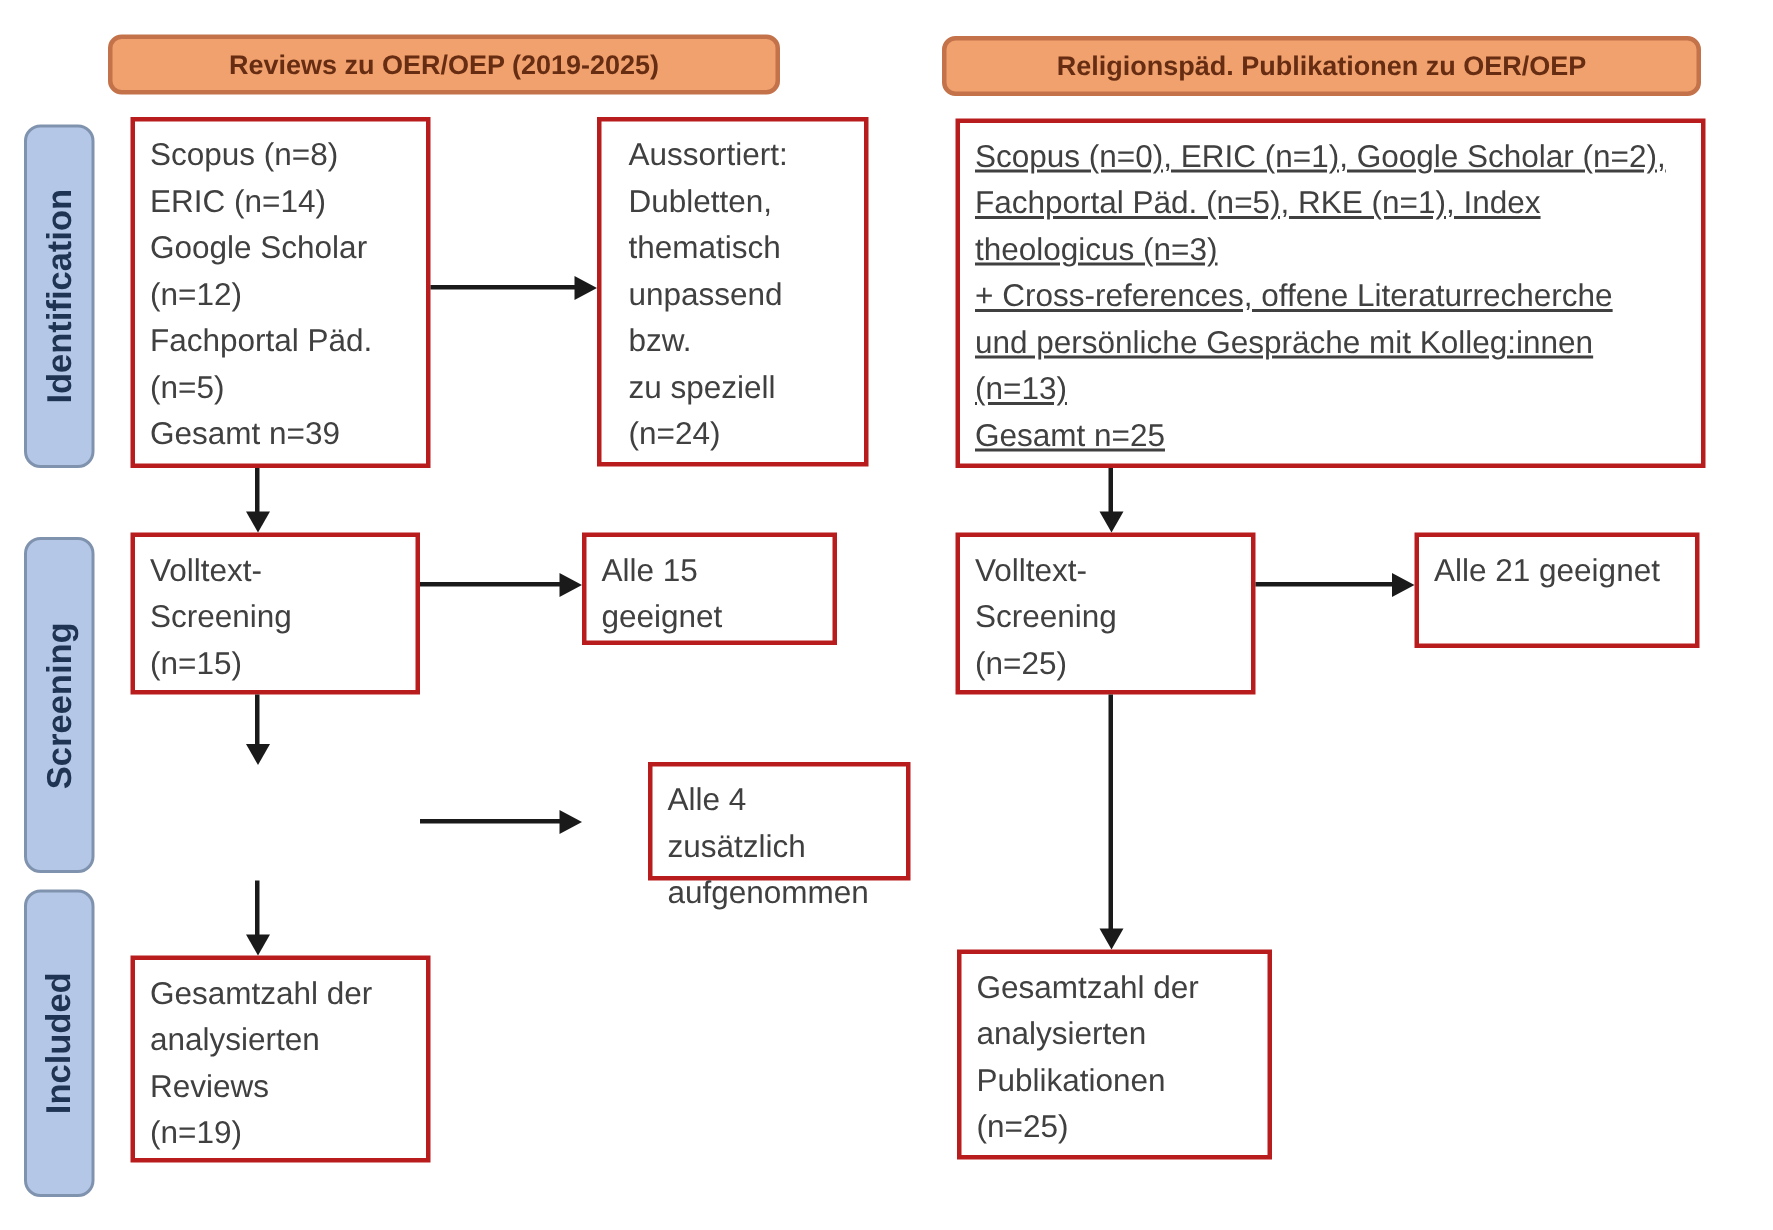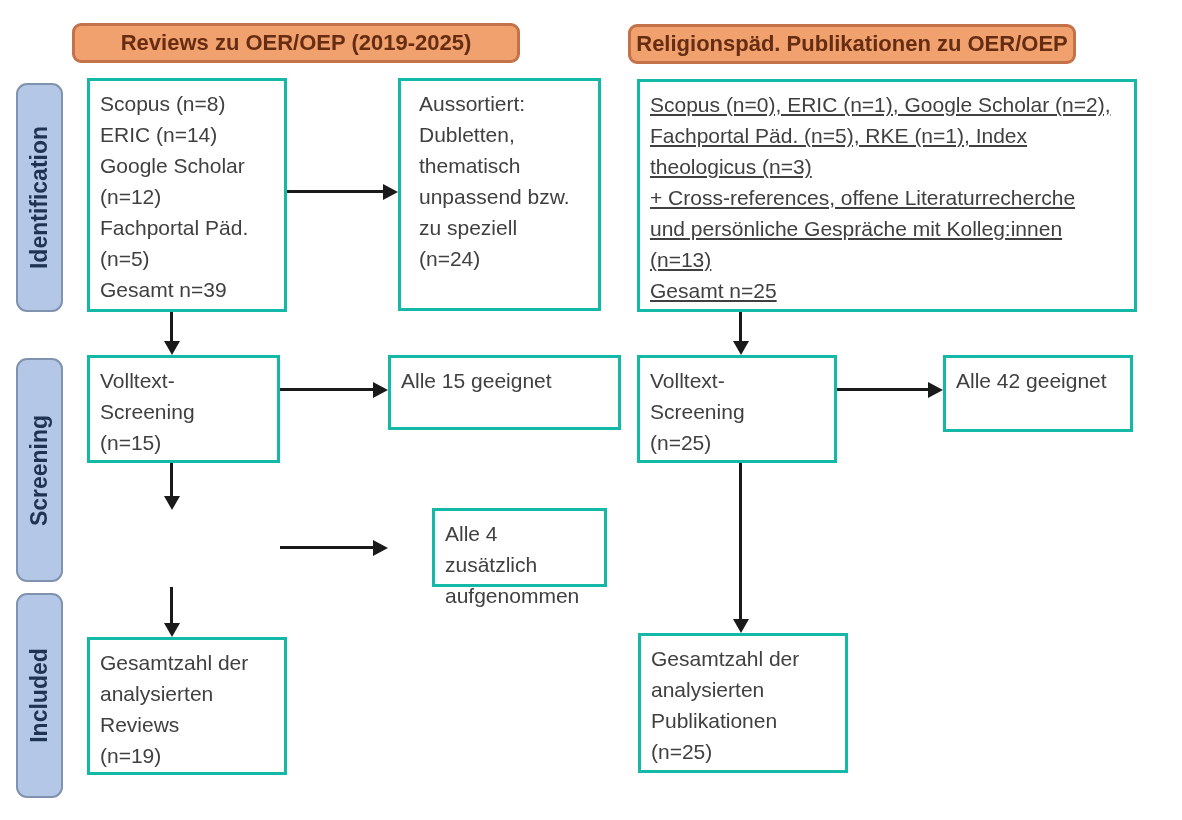--- a/index.html
+++ b/index.html
@@ -15,21 +15,21 @@
     background: #ffffff;
     overflow: hidden;
   }
   
   .col-header {
     position: absolute;
     background: #F0A16E;
     border: 3px solid #C4724A;
     border-radius: 9px;
     color: #662D13;
-    font-size: 22px;
+    font-size: 18px;
     font-weight: bold;
     display: flex;
     align-items: center;
     justify-content: center;
     box-sizing: border-box;
     text-align: center;
   }
   
   .stage-label {
     position: absolute;
@@ -45,21 +45,21 @@
     transform: rotate(-90deg);
     white-space: nowrap;
     color: #1F3352;
     font-size: 23px;
     font-weight: bold;
   }
   
   .box {
     position: absolute;
     background: #ffffff;
-    border: 3px solid #14b8a6;
+    border: 3px solid #b91c1c;
     box-sizing: border-box;
     color: #404040;
     font-size: 21px;
     line-height: 31px;
     padding: 7px 10px;
     white-space: pre-line;
   }
   .box.pad-left { padding-left: 18px; }
   
   .hline {
@@ -88,21 +88,21 @@
   }
 </style>
 </head>
 <body>
 
 <div class="canvas">
 
   <div class="col-header" style="left:72px; top:23px; width:448px; height:40px;">
     <span>Reviews zu OER/OEP (2019-2025)</span>
   </div>
-  <div class="col-header" style="left:628px; top:24px; width:448px; height:40px;">
+  <div class="col-header" style="left:628px; top:24px; width:506px; height:40px;">
     <span>Religionspäd. Publikationen zu OER/OEP</span>
   </div>
 
   <div class="stage-label" style="left:16px; top:83px; width:47px; height:229px;">
     <span class="rot">Identification</span>
   </div>
   <div class="stage-label" style="left:16px; top:358px; width:47px; height:224px;">
     <span class="rot">Screening</span>
   </div>
   <div class="stage-label" style="left:16px; top:593px; width:47px; height:205px;">
@@ -110,32 +110,32 @@
   </div>
 
   <div class="box" style="left:87px; top:78px; width:200px; height:234px;">Scopus (n=8)
 ERIC (n=14)
 Google Scholar
 (n=12)
 Fachportal Päd.
 (n=5)
 Gesamt n=39</div>
 
-  <div class="box pad-left" style="left:398px; top:78px; width:203px; height:233px;">Aussortiert:
+  <div class="box pad-left" style="left:398px; top:78px; width:181px; height:233px;">Aussortiert:
 Dubletten,
 thematisch
 unpassend bzw.
 zu speziell
 (n=24)</div>
 
   <div class="box" style="left:87px; top:355px; width:193px; height:108px;">Volltext-
 Screening
 (n=15)</div>
 
-  <div class="box" style="left:388px; top:355px; width:233px; height:75px;">Alle 15 geeignet</div>
+  <div class="box" style="left:388px; top:355px; width:170px; height:75px;">Alle 15 geeignet</div>
 
 
   <div class="box" style="left:388px; top:508px; width:175px; height:79px;margin-left:44px;">Alle 4 zusätzlich
 aufgenommen</div>
 
   <div class="box" style="left:87px; top:637px; width:200px; height:138px;">Gesamtzahl der
 analysierten
 Reviews
 (n=19)</div>
 
@@ -144,21 +144,21 @@
 theologicus (n=3)
 + Cross-references, offene Literaturrecherche
 und persönliche Gespräche mit Kolleg:innen
 (n=13)
 Gesamt n=25</div>
 
   <div class="box" style="left:637px; top:355px; width:200px; height:108px;">Volltext-
 Screening
 (n=25)</div>
 
-  <div class="box" style="left:943px; top:355px; width:190px; height:77px;">Alle 42 geeignet</div>
+  <div class="box" style="left:943px; top:355px; width:190px; height:77px;">Alle 21 geeignet</div>
 
   <div class="box" style="left:638px; top:633px; width:210px; height:140px;">Gesamtzahl der
 analysierten
 Publikationen
 (n=25)</div>
 
   <div class="hline" style="left:287px; top:190px; width:97px;"></div>
   <div class="harrow-head" style="left:383px; top:184px;"></div>
 
   <div class="hline" style="left:280px; top:388px; width:94px;"></div>

